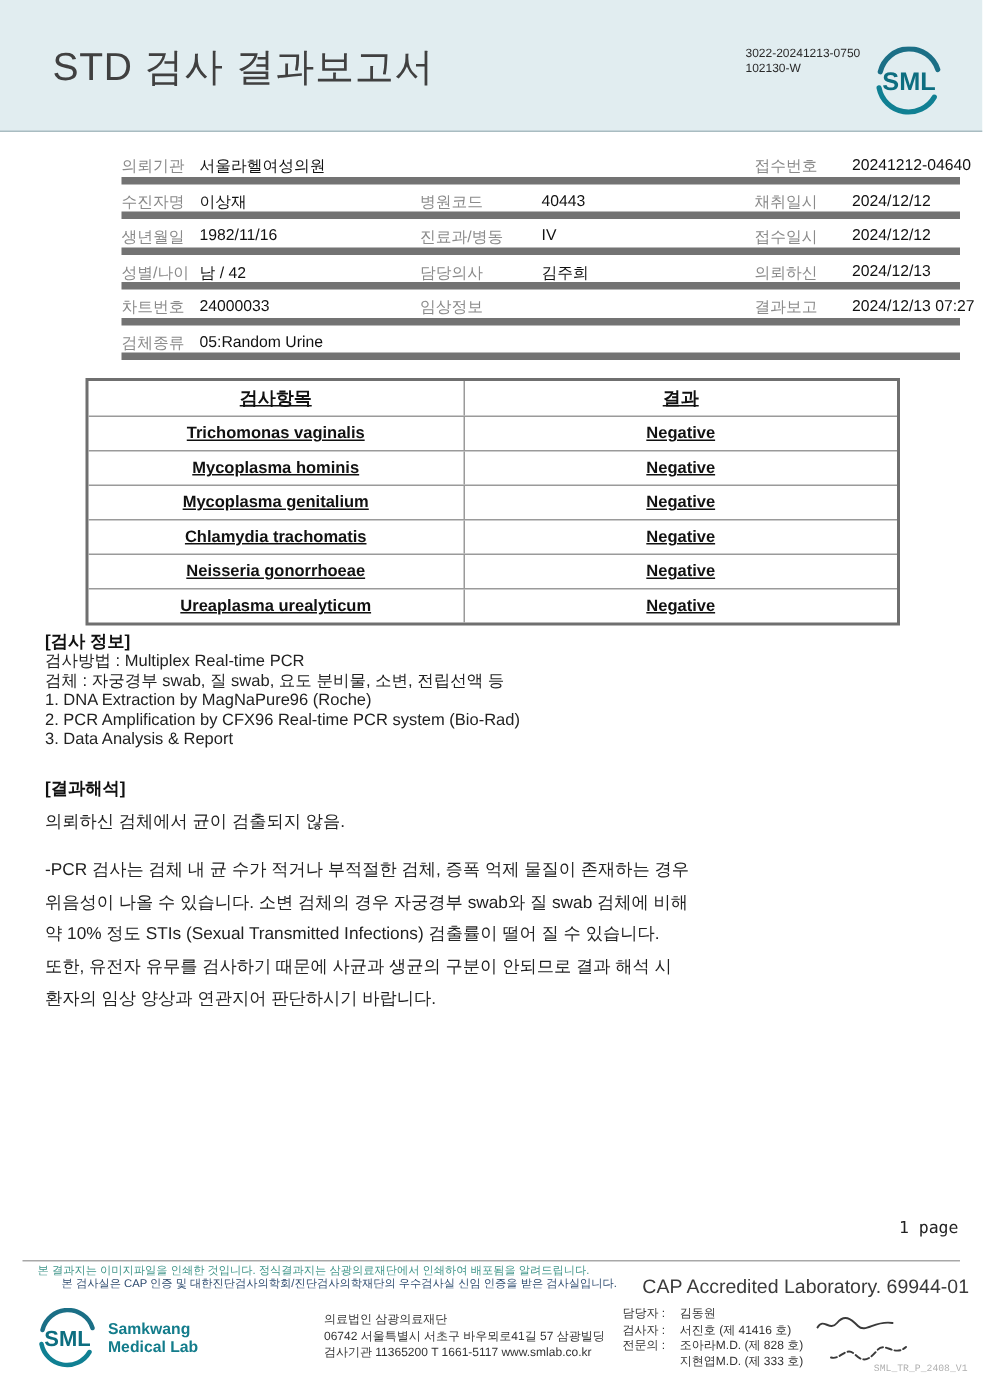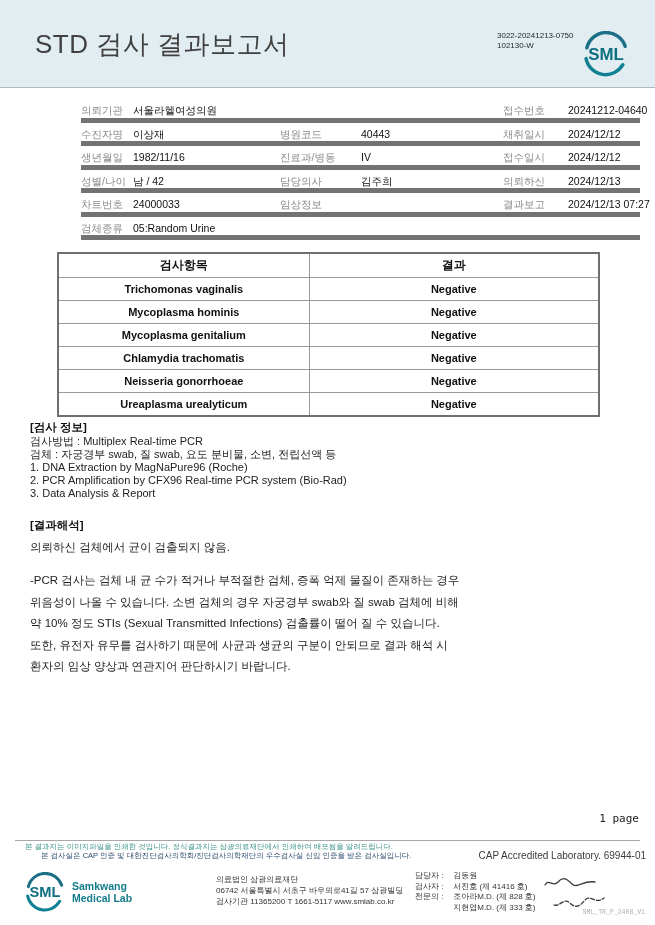--- a/index.html
+++ b/index.html
@@ -29,41 +29,41 @@
   .pinfo .lab { color:#8a8a8a; }
   .pinfo .val { color:#111; }
   .p-c1l{left:0;} .p-c1v{left:52px;} .p-c2l{left:199px;} .p-c2v{left:280px;}
   .p-c3l{left:422px;} .p-c3v{left:487px;}
 
   
   .results-table { left:57px; top:252px; width:543px; border:2px solid #6f6f6f; }
   .results-table .tr { display:flex; height:23px; border-top:1px solid #9a9a9a; }
   .results-table .tr:first-child { border-top:none; }
   .results-table .td { display:flex; align-items:center; justify-content:center;
-    font-weight:bold; font-size:11px; color:#111; }
+    font-weight:bold; font-size:11px; color:#111;text-decoration:underline; }
   .results-table .c1 { width:46.5%; border-right:1px solid #9a9a9a; }
   .results-table .c2 { flex:1; }
   .results-table .th .td { font-size:12px; }
 
   
   .sect-title { font-weight:bold; font-size:11.5px; color:#111; }
   .test-info { left:30px; top:420px; width:600px; }
   .test-info .line { font-size:11px; line-height:13px; color:#222; white-space:nowrap; }
   .interp { left:30px; top:518px; width:605px; }
   .interp .summary { font-size:11.5px; margin-top:7px; color:#222; }
   .interp .para { margin-top:15px; }
   .interp .para .line { font-size:11.5px; line-height:21.5px; color:#222; white-space:nowrap; }
 
   
   .page-indicator { right:16px; top:812px; font-size:11px;
     font-family:"DejaVu Sans Mono","Liberation Mono",monospace; color:#222; }
   .footer-divider { left:15px; top:840px; width:625px; border-top:1px solid #a8a8a8; height:0; }
   .disclaimer1 { left:25px; top:842px; font-size:7.5px; color:var(--disclaimer_teal,#3d9488); white-space:nowrap; }
   .disclaimer2 { left:41px; top:851px; font-size:7.5px; color:var(--disclaimer_navy,#2c4a6e); white-space:nowrap; }
-  .cap-accred { right:9px; top:850px; font-size:10px; color:#3a3a3a; }
+  .cap-accred { right:9px; top:850px; font-size:13px; color:#3a3a3a; }
 
   .footer-logo { left:25px; top:872px; display:flex; align-items:center; gap:7px; }
   .footer-logo .brand { font-size:10.5px; font-weight:bold; line-height:12px;
     color:var(--accent_teal,#137c8b); }
   .org-block { left:168px; top:874px;margin-left:48px; }
   .org-block .line { font-size:8px; line-height:11px; color:#333; white-space:nowrap; }
   .staff-block { left:415px; top:871px; }
   .staff-block .line { font-size:8px; line-height:10.5px; color:#333; white-space:nowrap; }
   .staff-block .slab { display:inline-block; width:36px; color:#333; }
   .sig1 { left:543px; top:876px; }

